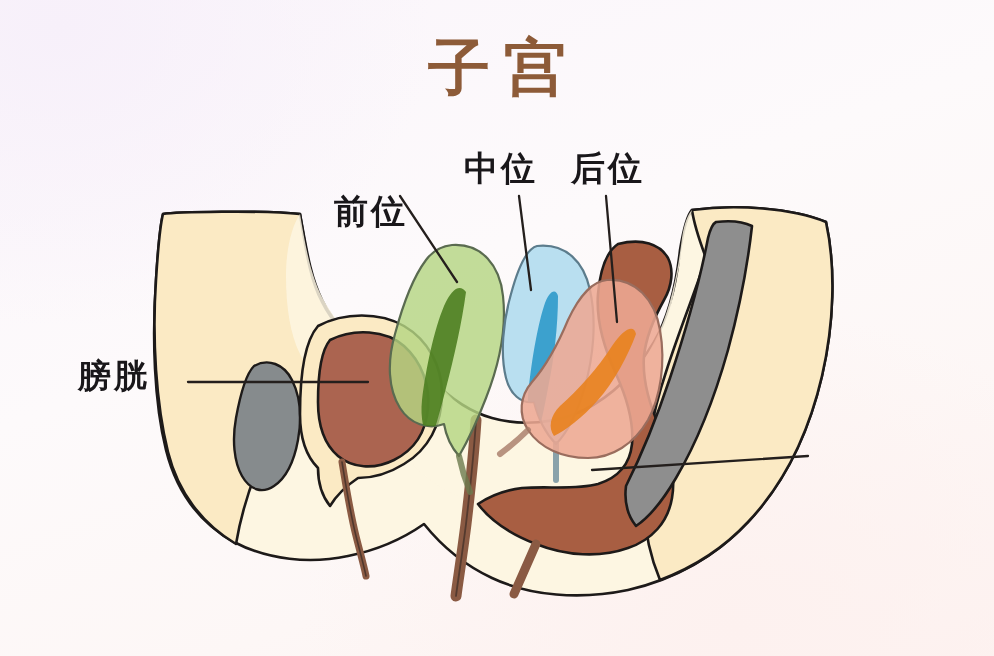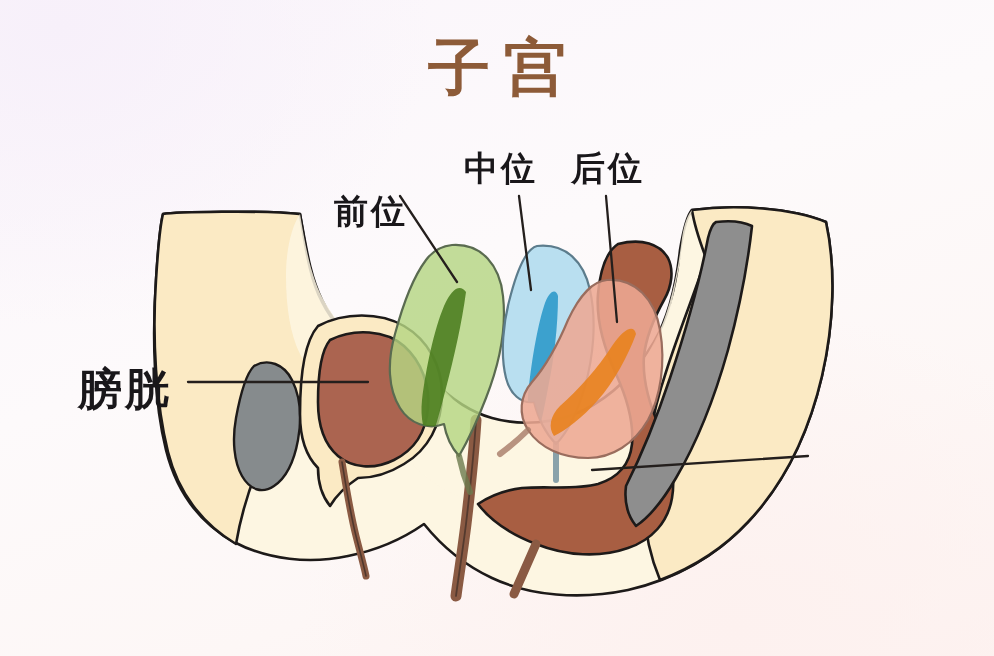--- a/index.html
+++ b/index.html
@@ -43,23 +43,22 @@
     color: #19171a;
     font-weight: 700;
     letter-spacing: 3px;
     font-family: "Liberation Sans", "DejaVu Sans", sans-serif;
   }
   .lbl-pos {
     font-size: 34px;
     line-height: 34px;
   }
   .lbl-organ {
-    font-size: 44px;
+    font-size: 33px;
     line-height: 35px;
-    margin-top: 13px;
   }
   #diagram-title {
     position: absolute;
     left: 0;
     top: 36px;
     width: 994px;
     text-align: center;
     font-size: 62px;
     line-height: 64px;
     font-weight: 700;

